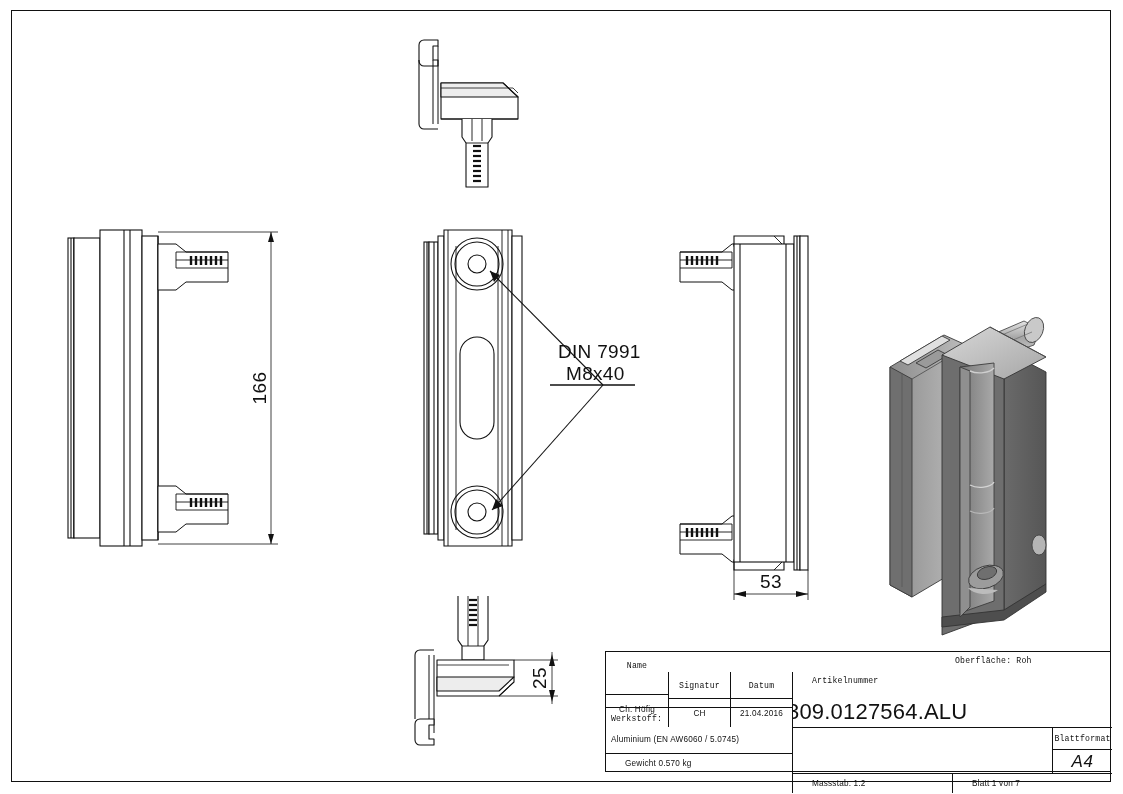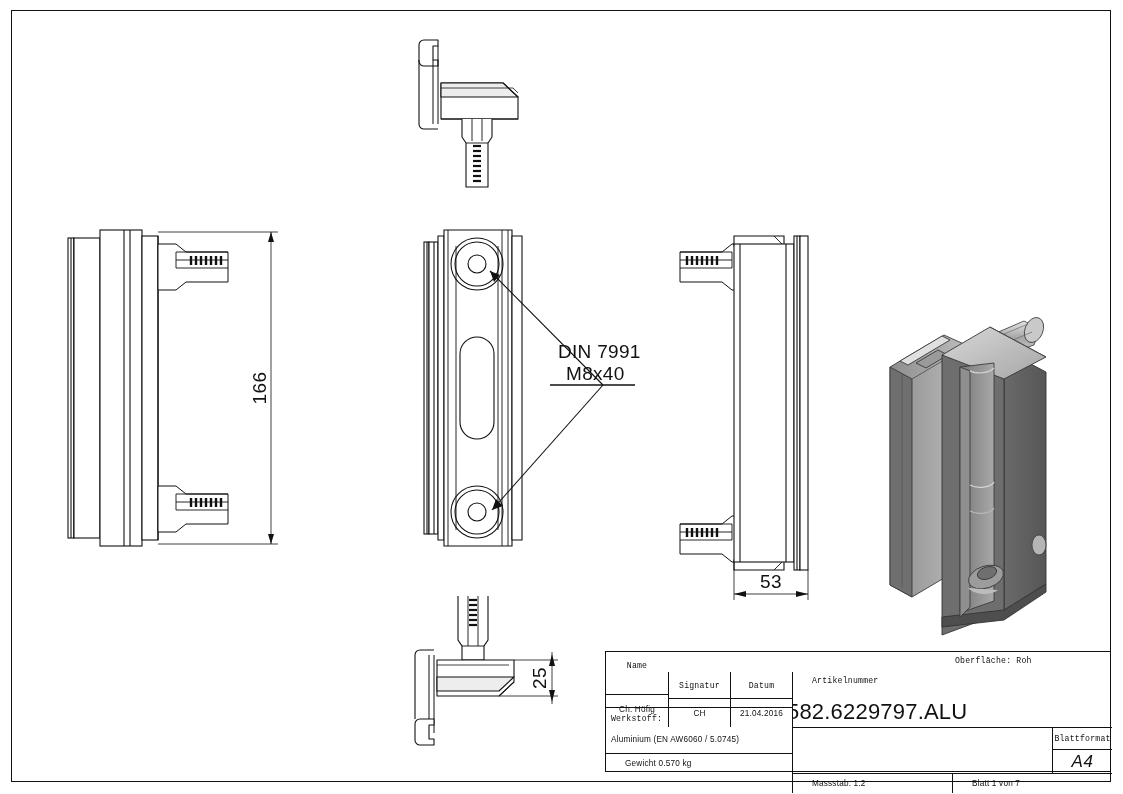--- a/index.html
+++ b/index.html
@@ -389,21 +389,21 @@
     <div class="cell ctr lbl" style="left:0;top:0;width:62px;height:26px;">Name</div>
     <div class="cell ctr lbl bl" style="left:62px;top:0;width:62px;height:26px;">Signatur</div>
     <div class="cell ctr lbl bl" style="left:124px;top:0;width:62px;height:26px;">Datum</div>
     <div class="cell lft lbl bl" style="left:186px;top:0;width:160px;height:26px;align-items:flex-start;padding-top:4px;">Artikelnummer</div>
     <div class="cell lft lbl" style="left:330px;top:0;width:176px;height:26px;align-items:flex-start;padding-top:4px;">Oberfläche:  Roh</div>
 
     <div class="cell ctr val bt" style="left:0;top:26px;width:62px;height:29px;margin-top:16px;">Ch. Höfig</div>
     <div class="cell ctr val bt bl" style="left:62px;top:26px;width:62px;height:29px;">CH</div>
     <div class="cell ctr val bt bl" style="left:124px;top:26px;width:62px;height:29px;">21.04.2016</div>
     <div class="cell bl" style="left:186px;top:26px;width:320px;height:29px;overflow:hidden;">
-      <div class="artnum" style="position:absolute;left:-6px;top:1px;white-space:nowrap;">582.6229797.ALU</div>
+      <div class="artnum" style="position:absolute;left:-6px;top:1px;white-space:nowrap;">309.0127564.ALU</div>
     </div>
 
     <div class="cell bt" style="left:0;top:55px;width:186px;height:46px;">
       <div class="lbl" style="position:absolute;left:5px;top:6px;">Werkstoff:</div>
       <div class="val" style="position:absolute;left:5px;top:27px;">Aluminium (EN AW6060 / 5.0745)</div>
     </div>
     <div class="cell bt bl" style="left:186px;top:55px;width:260px;height:46px;"></div>
 
     <div class="cell ctr lbl bt bl" style="left:446px;top:55px;width:60px;height:22px;">Blattformat</div>
     <div class="cell ctr a4 bt bl" style="left:446px;top:77px;width:60px;height:24px;">A4</div>

